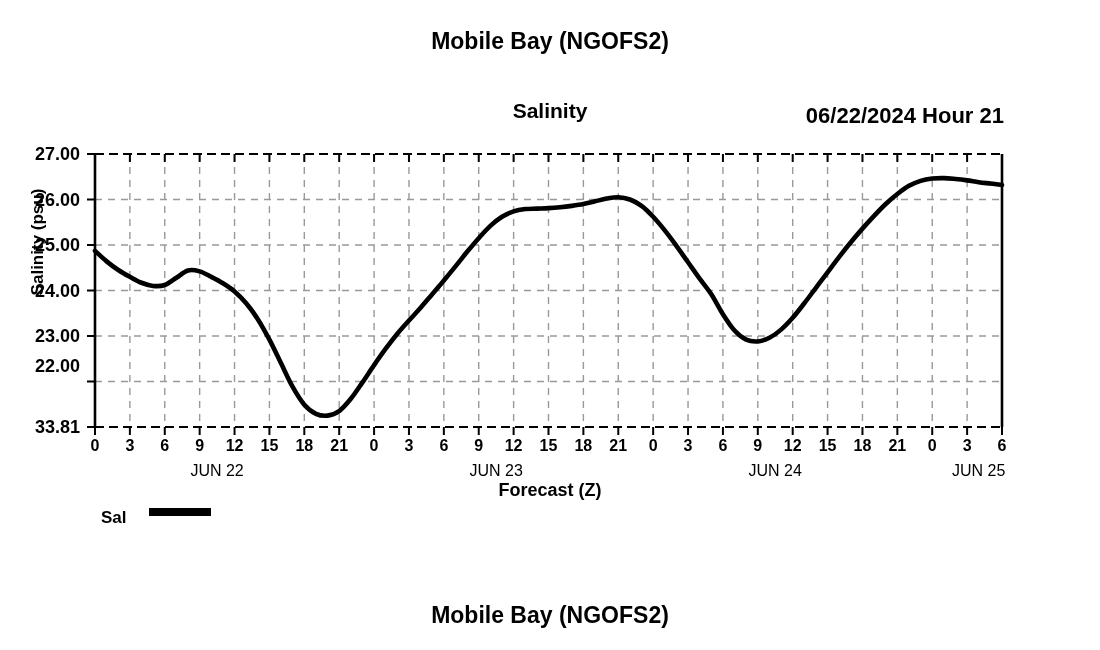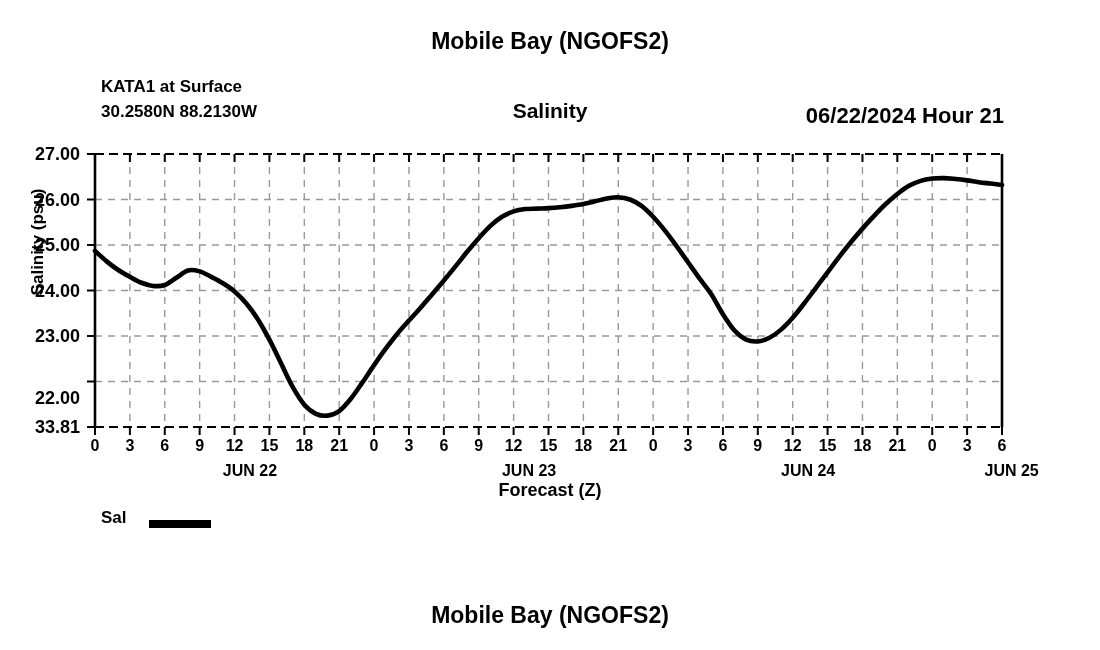--- a/index.html
+++ b/index.html
@@ -102,54 +102,50 @@
   .xtick-label {
     position: absolute;
     width: 40px;
     text-align: center;
     font-size: 16px;
     font-weight: bold;
   }
   .day-label {
     position: absolute;
     width: 120px;
-    text-align: right;
+    text-align: center;
     font-size: 16px;
-    font-weight: bold;
+    font-weight: normal;
   }
   
   .legend {
     position: absolute;
     left: 101px;
     top: 508px;
     display: flex;
-    align-items: flex-end;
+    align-items: flex-start;
     gap: 22px;
   }
   .legend-label {
     font-size: 17px;
     font-weight: bold;
   }
   .legend-swatch {
     width: 62px;
     height: 8px;
     background: #000000;
   }
 </style>
 </head>
 <body>
 
 <div class="page">
 
   <div class="title-top">Mobile Bay (NGOFS2)</div>
 
-  <div class="station-block">
-    <div>KATA1 at Surface</div>
-    <div>30.2580N  88.2130W</div>
-  </div>
 
   <div class="subtitle-center">Salinity</div>
 
   <div class="run-time">06/22/2024 Hour 21</div>
 
   <div class="plot-wrap">
     <svg id="plot-svg" width="1100" height="650" style="position:absolute;left:0;top:0;">
         <line x1="95" y1="199.5" x2="1002" y2="199.5" stroke="#999999" stroke-width="1.4" stroke-dasharray="7,6"></line>
         <line x1="95" y1="245" x2="1002" y2="245" stroke="#999999" stroke-width="1.4" stroke-dasharray="7,6"></line>
         <line x1="95" y1="290.5" x2="1002" y2="290.5" stroke="#999999" stroke-width="1.4" stroke-dasharray="7,6"></line>
@@ -248,21 +244,21 @@
         <path d="M95.00,250.91 C96.94,252.66 102.75,258.19 106.63,261.38 C110.50,264.56 114.38,267.45 118.26,270.03 C122.13,272.60 126.01,274.73 129.88,276.85 C133.76,278.97 137.64,281.25 141.51,282.76 C145.39,284.28 149.26,285.57 153.14,285.95 C157.02,286.33 160.89,286.40 164.77,285.04 C168.65,283.67 172.52,280.19 176.40,277.76 C180.27,275.33 184.15,271.54 188.03,270.48 C191.90,269.42 195.78,270.33 199.65,271.39 C203.53,272.45 207.41,274.88 211.28,276.85 C215.16,278.82 219.03,280.79 222.91,283.22 C226.79,285.65 230.66,288.07 234.54,291.41 C238.41,294.75 242.29,298.61 246.17,303.24 C250.04,307.87 253.92,313.10 257.79,319.16 C261.67,325.23 265.55,332.28 269.42,339.64 C273.30,347.00 277.18,355.41 281.05,363.30 C284.93,371.19 288.80,380.06 292.68,386.96 C296.56,393.86 300.43,400.23 304.31,404.71 C308.18,409.18 312.06,411.99 315.94,413.81 C319.81,415.63 323.69,416.08 327.56,415.63 C331.44,415.17 335.32,413.88 339.19,411.07 C343.07,408.27 346.94,403.57 350.82,398.79 C354.70,394.01 358.57,388.02 362.45,382.41 C366.32,376.80 370.20,370.73 374.08,365.12 C377.95,359.51 381.83,353.97 385.71,348.74 C389.58,343.51 393.46,338.43 397.33,333.72 C401.21,329.02 405.09,324.85 408.96,320.53 C412.84,316.21 416.71,312.19 420.59,307.79 C424.47,303.39 428.34,298.69 432.22,294.14 C436.09,289.59 439.97,285.12 443.85,280.49 C447.72,275.86 451.60,271.16 455.47,266.38 C459.35,261.61 463.23,256.53 467.10,251.82 C470.98,247.12 474.85,242.50 478.73,238.18 C482.61,233.85 486.48,229.45 490.36,225.89 C494.24,222.33 498.11,219.22 501.99,216.79 C505.86,214.36 509.74,212.62 513.62,211.33 C517.49,210.04 521.37,209.51 525.24,209.06 C529.12,208.60 533.00,208.75 536.87,208.60 C540.75,208.45 544.62,208.37 548.50,208.15 C552.38,207.92 556.25,207.61 560.13,207.24 C564.00,206.86 567.88,206.40 571.76,205.87 C575.63,205.34 579.51,204.81 583.38,204.05 C587.26,203.29 591.14,202.23 595.01,201.32 C598.89,200.41 602.76,199.27 606.64,198.59 C610.52,197.91 614.39,197.07 618.27,197.22 C622.15,197.38 626.02,198.06 629.90,199.50 C633.77,200.94 637.65,202.99 641.53,205.87 C645.40,208.75 649.28,212.69 653.15,216.79 C657.03,220.88 660.91,225.59 664.78,230.44 C668.66,235.29 672.53,240.60 676.41,245.91 C680.29,251.22 684.16,256.83 688.04,262.29 C691.91,267.75 695.79,273.36 699.67,278.67 C703.54,283.98 707.42,288.22 711.29,294.14 C715.17,300.05 719.05,308.09 722.92,314.16 C726.80,320.23 730.68,326.29 734.55,330.54 C738.43,334.79 742.30,337.82 746.18,339.64 C750.06,341.46 753.93,341.76 757.81,341.46 C761.68,341.16 765.56,339.79 769.44,337.82 C773.31,335.85 777.19,332.97 781.06,329.63 C784.94,326.29 788.82,322.20 792.69,317.80 C796.57,313.40 800.44,308.25 804.32,303.24 C808.20,298.24 812.07,292.93 815.95,287.77 C819.82,282.61 823.70,277.46 827.58,272.30 C831.45,267.14 835.33,261.84 839.21,256.83 C843.08,251.83 846.96,246.97 850.83,242.27 C854.71,237.57 858.59,233.02 862.46,228.62 C866.34,224.22 870.21,219.97 874.09,215.88 C877.97,211.78 881.84,207.69 885.72,204.05 C889.59,200.41 893.47,197.07 897.35,194.04 C901.22,191.01 905.10,188.05 908.97,185.85 C912.85,183.65 916.73,182.06 920.60,180.84 C924.48,179.63 928.35,179.02 932.23,178.57 C936.11,178.11 939.98,178.04 943.86,178.12 C947.74,178.19 951.61,178.65 955.49,179.03 C959.36,179.40 963.24,179.86 967.12,180.39 C970.99,180.92 974.87,181.68 978.74,182.21 C982.62,182.74 986.50,183.12 990.37,183.57 C994.25,184.03 1000.06,184.71 1002.00,184.94" fill="none" stroke="#000000" stroke-width="4.6" stroke-linecap="round" stroke-linejoin="round"></path>
       </svg>
     <div class="y-axis-title">Salinity (psu)</div>
     <div class="x-axis-title">Forecast (Z)</div>
     <div id="tick-layer">
         <div class="ytick-label" style="left: 10px; top: 144px;">27.00</div>
         <div class="ytick-label" style="left: 10px; top: 189.5px;">26.00</div>
         <div class="ytick-label" style="left: 10px; top: 235px;">25.00</div>
         <div class="ytick-label" style="left: 10px; top: 280.5px;">24.00</div>
         <div class="ytick-label" style="left: 10px; top: 326px;">23.00</div>
-        <div class="ytick-label" style="left: 10px; top: 388px;">22.00</div>
+        <div class="ytick-label" style="left: 10px; top: 356px;">22.00</div>
         <div class="ytick-label" style="left: 10px; top: 417px;">33.81</div>
         <div class="xtick-label" style="left: 75px; top: 437px;">0</div>
         <div class="xtick-label" style="left: 109.885px; top: 437px;">3</div>
         <div class="xtick-label" style="left: 144.769px; top: 437px;">6</div>
         <div class="xtick-label" style="left: 179.654px; top: 437px;">9</div>
         <div class="xtick-label" style="left: 214.538px; top: 437px;">12</div>
         <div class="xtick-label" style="left: 249.423px; top: 437px;">15</div>
         <div class="xtick-label" style="left: 284.308px; top: 437px;">18</div>
         <div class="xtick-label" style="left: 319.192px; top: 437px;">21</div>
         <div class="xtick-label" style="left: 354.077px; top: 437px;">0</div>

